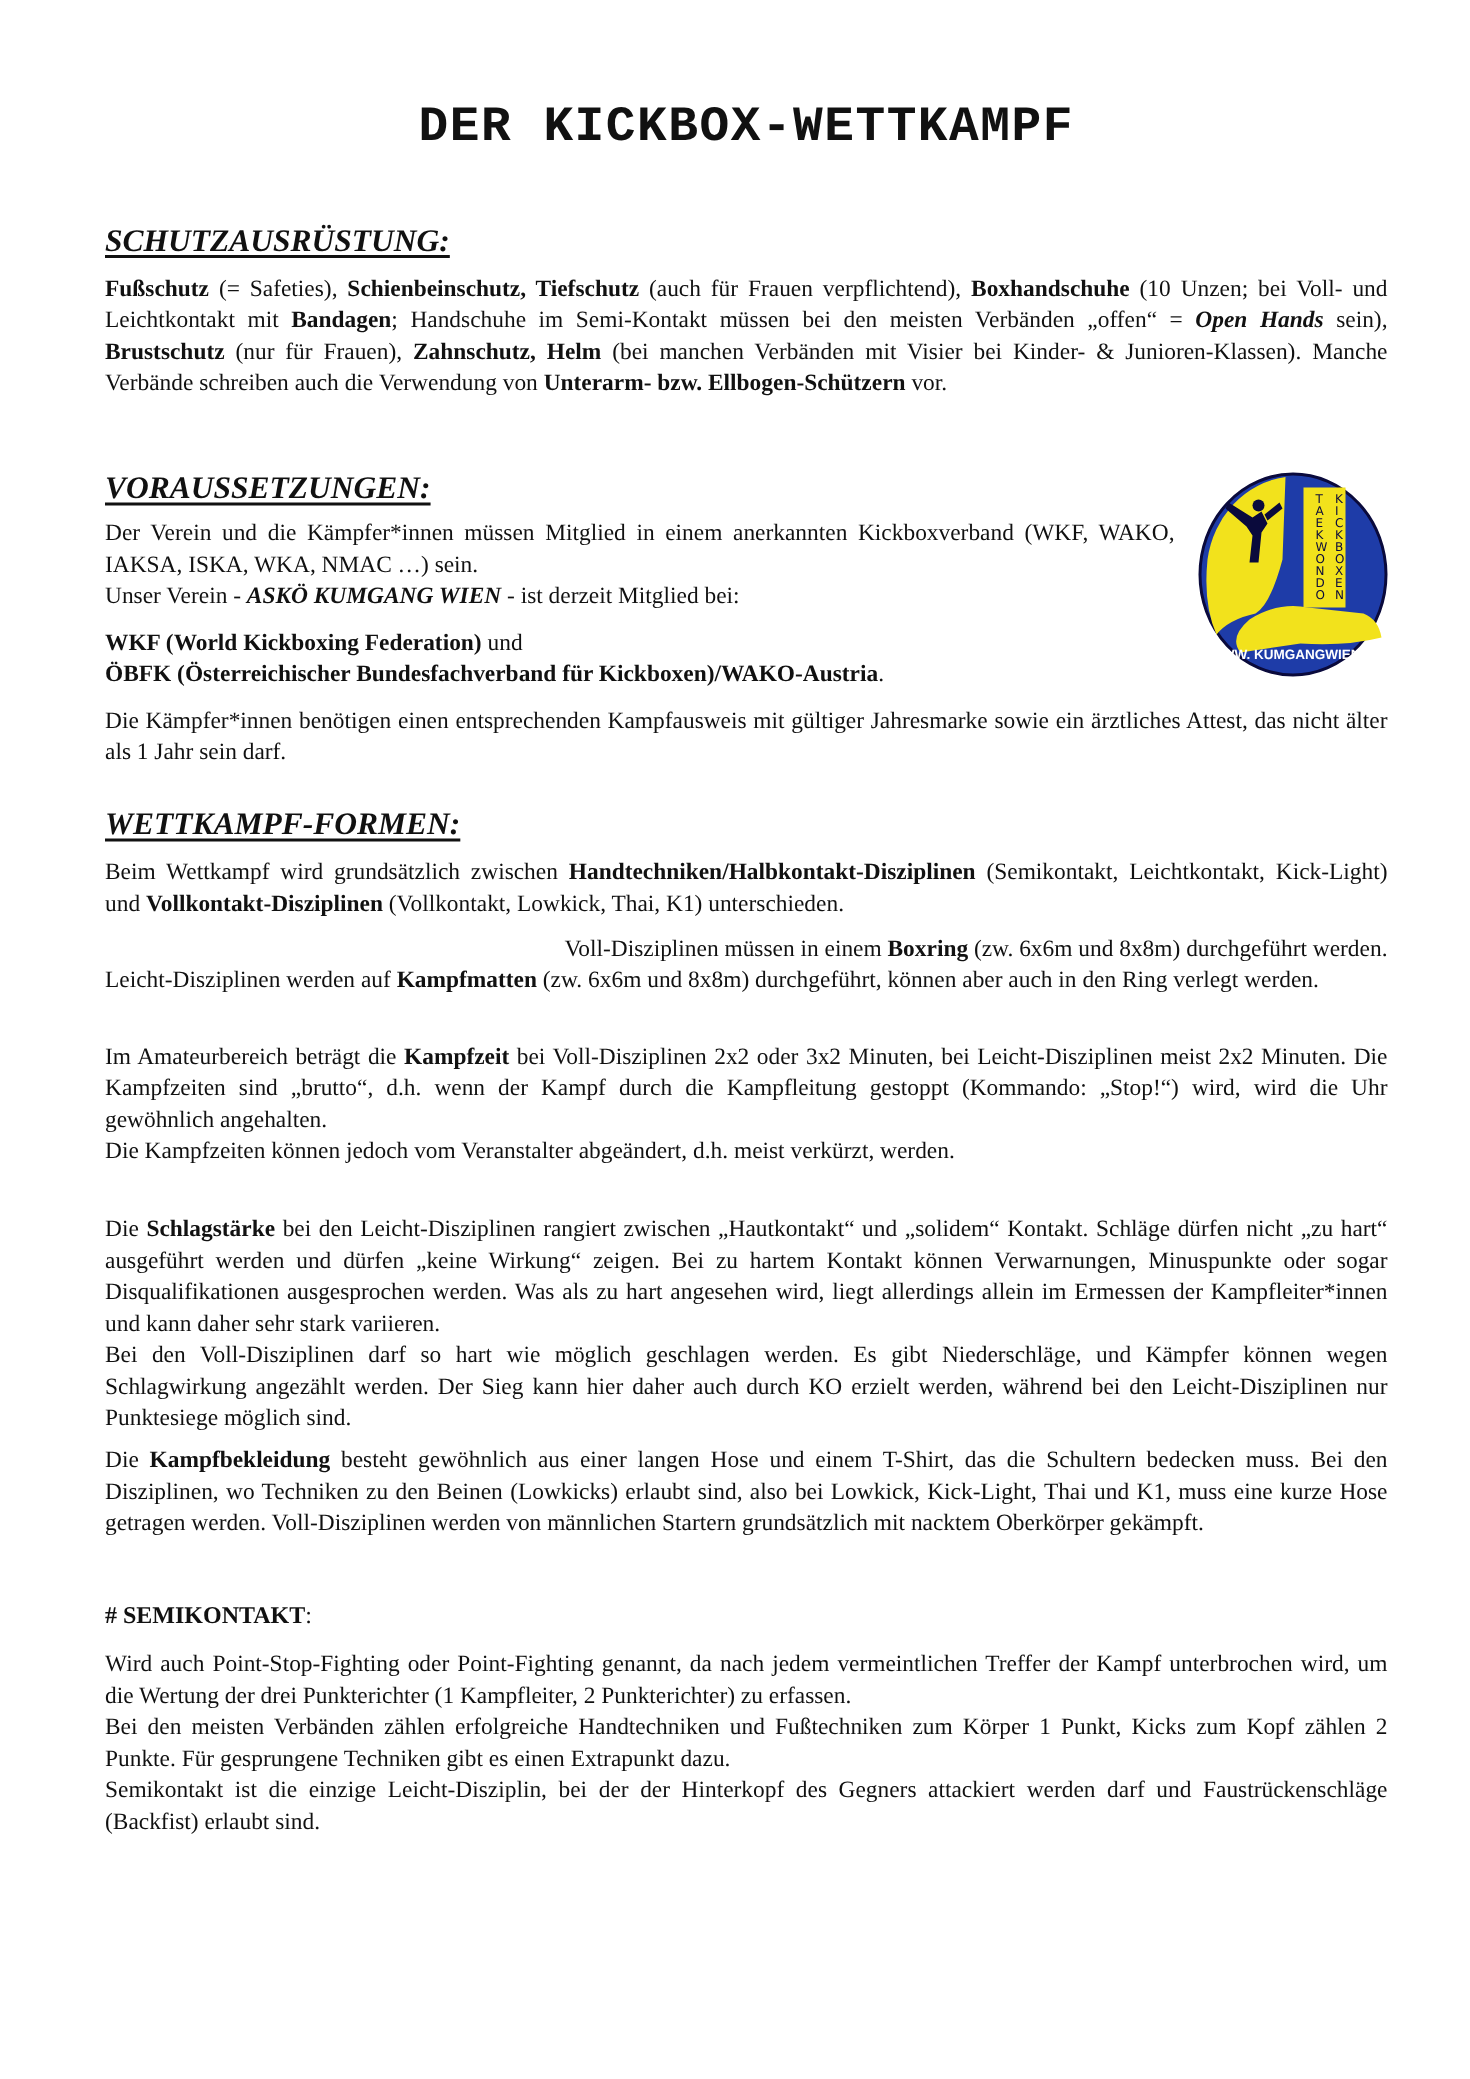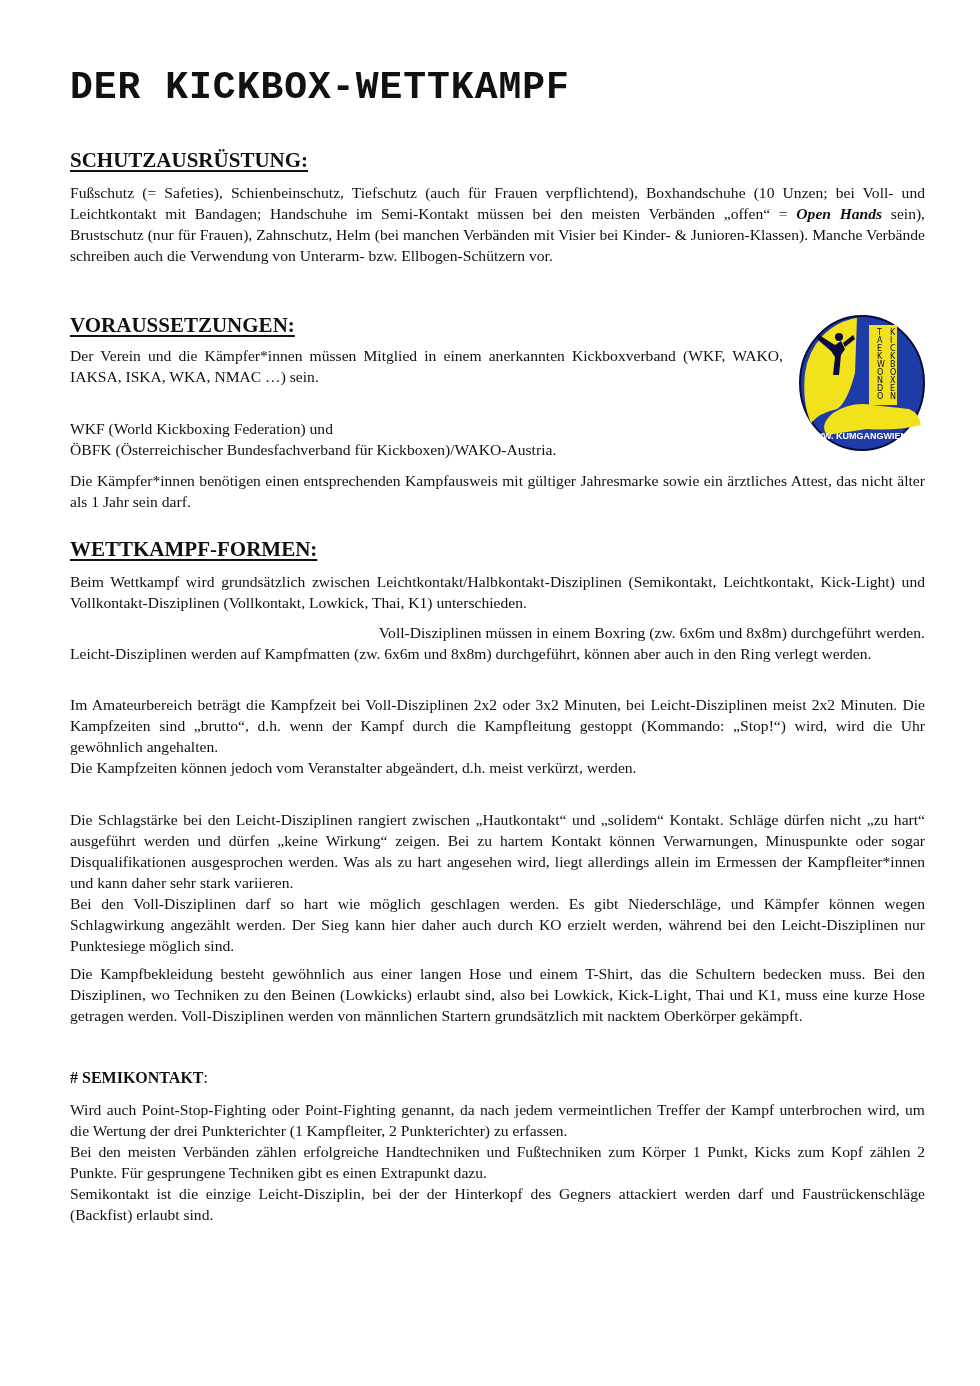--- a/index.html
+++ b/index.html
@@ -1,52 +1,53 @@
 <!DOCTYPE html>
 <html><head>
 <meta charset="utf-8">
 <style>
   html, body { margin: 0; padding: 0; background: #ffffff; }
   body { width: 980px; height: 1386px; position: relative; overflow: hidden;
          font-family: "Liberation Serif", serif; color: #111; }
   .page { position: absolute; left: 70px; top: 0; width: 855px; }
-  .title { position: absolute; left: 0; top: 66px; width: 855px; 
-           font-family: "Liberation Mono", monospace; font-weight: bold; font-size: 38px;
+  .title { position: absolute; left: 0; top: 66px; width: 855px; text-align: center;
+           font-family: "Liberation Mono", monospace; font-weight: bold; font-size: 33px;
            letter-spacing: 1px; color: #111; }
   .h { font-weight: bold; font-size: 21px; text-decoration: underline;
-       text-decoration-thickness: 2px; text-underline-offset: 3px; margin: 0; position: absolute; left: 0; }
+       text-decoration-thickness: 2px; text-underline-offset: 3px; margin: 0; position: absolute; left: 0; font-style: italic; }
   .p { position: absolute; left: 0; font-size: 15.6px; line-height: 21px; text-align: justify; margin: 0; width: 855px; }
   .p.narrow { width: 713px; }
-  .p span.b { font-weight: normal; margin-top: 13px; }
+  .p span.b { font-weight: bold; margin-top: 13px; }
   .p span.i { }
   .p span.bi { font-weight: bold; font-style: italic; }
   .sub { position: absolute; left: 0; font-size: 16px; font-weight: bold; }
   .logo { position: absolute; left: 797px; top: 313px; width: 130px; height: 140px; }
 </style>
 </head>
 <body>
 
 <div class="page">
   <div class="title">DER KICKBOX-WETTKAMPF</div>
 
   <h2 class="h" style="top:148px">SCHUTZAUSRÜSTUNG:</h2>
   <div class="p" style="top:182px"><span class="b">Fußschutz</span><span> (= </span><span class="i">Safeties</span><span>), </span><span class="b">Schienbeinschutz, Tiefschutz</span><span> (auch für Frauen verpflichtend), </span><span class="b">Boxhandschuhe</span><span> (10 Unzen; bei Voll- und Leichtkontakt mit </span><span class="b">Bandagen</span><span>; Handschuhe im Semi-Kontakt müssen bei den meisten Verbänden „offen“ = </span><span class="bi">Open Hands</span><span> sein), </span><span class="b">Brustschutz</span><span> (nur für Frauen), </span><span class="b">Zahnschutz, Helm</span><span> (bei manchen Verbänden mit Visier bei Kinder- &amp; Junioren-Klassen). Manche Verbände schreiben auch die Verwendung von </span><span class="b">Unterarm- bzw. Ellbogen-Schützern</span><span> vor.</span></div>
 
   <h2 class="h" style="top:313px">VORAUSSETZUNGEN:</h2>
   <div class="p narrow" style="top:345px">
     <div><span>Der Verein und die Kämpfer*innen müssen Mitglied in einem anerkannten Kickboxverband (WKF, WAKO, IAKSA, ISKA, WKA, NMAC …) sein.</span></div>
+    <div style="text-align:left"><span>Unser Verein - </span><span class="bi">ASKÖ KUMGANG WIEN</span><span> - ist derzeit Mitglied bei:</span></div>
   </div>
   <div class="p narrow" style="top:418px; text-align:left">
     <div><span class="b">WKF (World Kickboxing Federation)</span><span> und</span></div>
     <div><span class="b">ÖBFK (Österreichischer Bundesfachverband für Kickboxen)/WAKO-Austria</span><span>.</span></div>
   </div>
   <div class="p" style="top:470px"><span>Die Kämpfer*innen benötigen einen entsprechenden Kampfausweis mit gültiger Jahresmarke sowie ein ärztliches Attest, das nicht älter als 1 Jahr sein darf.</span></div>
 
   <h2 class="h" style="top:537px">WETTKAMPF-FORMEN:</h2>
-  <div class="p" style="top:571px"><span>Beim Wettkampf wird grundsätzlich zwischen </span><span class="b">Leichtkontakt/Halbkontakt-Disziplinen</span><span> (Semikontakt, Leichtkontakt, Kick-Light) und </span><span class="b">Vollkontakt-Disziplinen</span><span> (Vollkontakt, Lowkick, Thai, K1) unterschieden.</span></div>
+  <div class="p" style="top:571px"><span>Beim Wettkampf wird grundsätzlich zwischen </span><span class="b">Handtechniken/Halbkontakt-Disziplinen</span><span> (Semikontakt, Leichtkontakt, Kick-Light) und </span><span class="b">Vollkontakt-Disziplinen</span><span> (Vollkontakt, Lowkick, Thai, K1) unterschieden.</span></div>
   <div class="p" style="top:622px">
     <div style="text-align:right"><span>Voll-Disziplinen müssen in einem </span><span class="b">Boxring</span><span> (zw. 6x6m und 8x8m) durchgeführt werden.</span></div>
     <div><span>Leicht-Disziplinen werden auf </span><span class="b">Kampfmatten</span><span> (zw. 6x6m und 8x8m) durchgeführt, können aber auch in den Ring verlegt werden.</span></div>
   </div>
   <div class="p" style="top:694px">
     <div><span>Im Amateurbereich beträgt die </span><span class="b">Kampfzeit</span><span> bei Voll-Disziplinen 2x2 oder 3x2 Minuten, bei Leicht-Disziplinen meist 2x2 Minuten. Die Kampfzeiten sind „brutto“, d.h. wenn der Kampf durch die Kampfleitung gestoppt (Kommando: „Stop!“) wird, wird die Uhr gewöhnlich angehalten.</span></div>
     <div style="text-align:left"><span>Die Kampfzeiten können jedoch vom Veranstalter abgeändert, d.h. meist verkürzt, werden.</span></div>
   </div>
   <div class="p" style="top:809px">
     <div><span>Die </span><span class="b">Schlagstärke</span><span> bei den Leicht-Disziplinen rangiert zwischen „Hautkontakt“ und „solidem“ Kontakt. Schläge dürfen nicht „zu hart“ ausgeführt werden und dürfen „keine Wirkung“ zeigen. Bei zu hartem Kontakt können Verwarnungen, Minuspunkte oder sogar Disqualifikationen ausgesprochen werden. Was als zu hart angesehen wird, liegt allerdings allein im Ermessen der Kampfleiter*innen und kann daher sehr stark variieren.</span></div>

